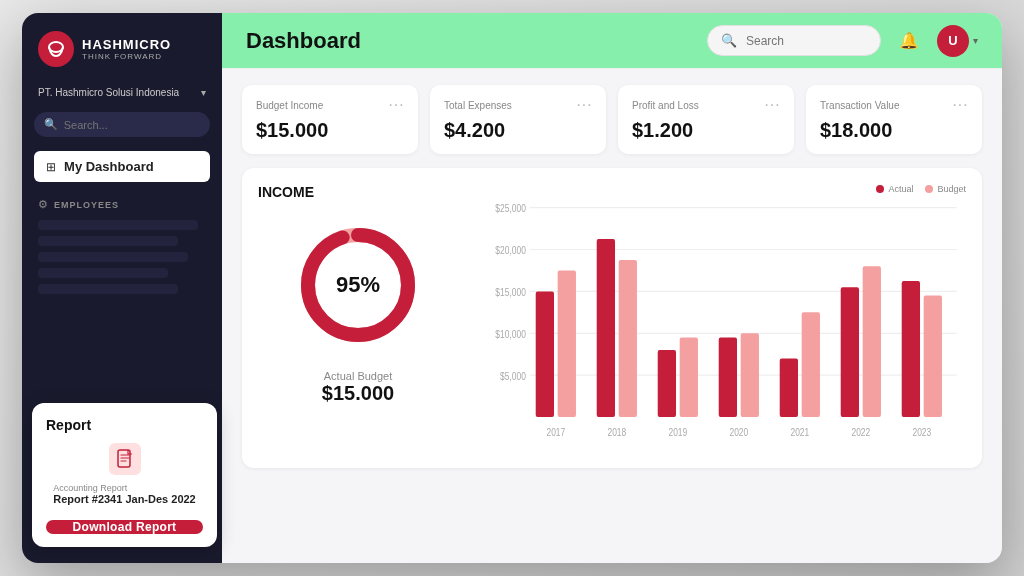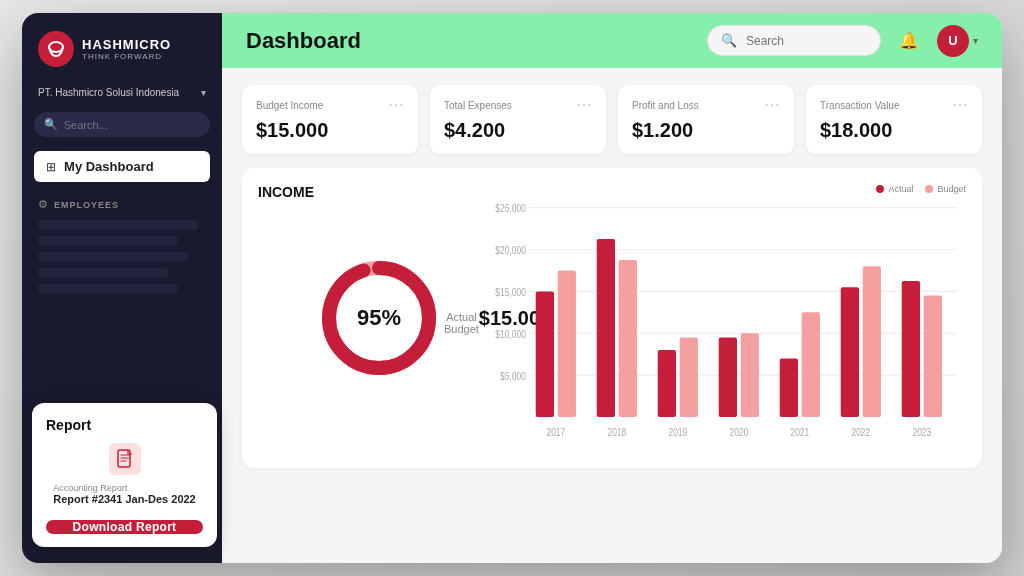--- a/index.html
+++ b/index.html
@@ -327,21 +327,21 @@
       border-radius: 12px;
       padding: 16px;
       display: flex;
       gap: 20px;
       box-shadow: 0 1px 4px rgba(0,0,0,0.06);
       height: 300px;
     }
     .income-left {
       width: 200px;
       display: flex;
-      flex-direction: row;
+      flex-direction: column;
       align-items: center;
     }
     .income-title {
       font-size: 14px;
       font-weight: 800;
       color: #111;
       align-self: flex-start;
       margin-bottom: 10px;
     }
     

